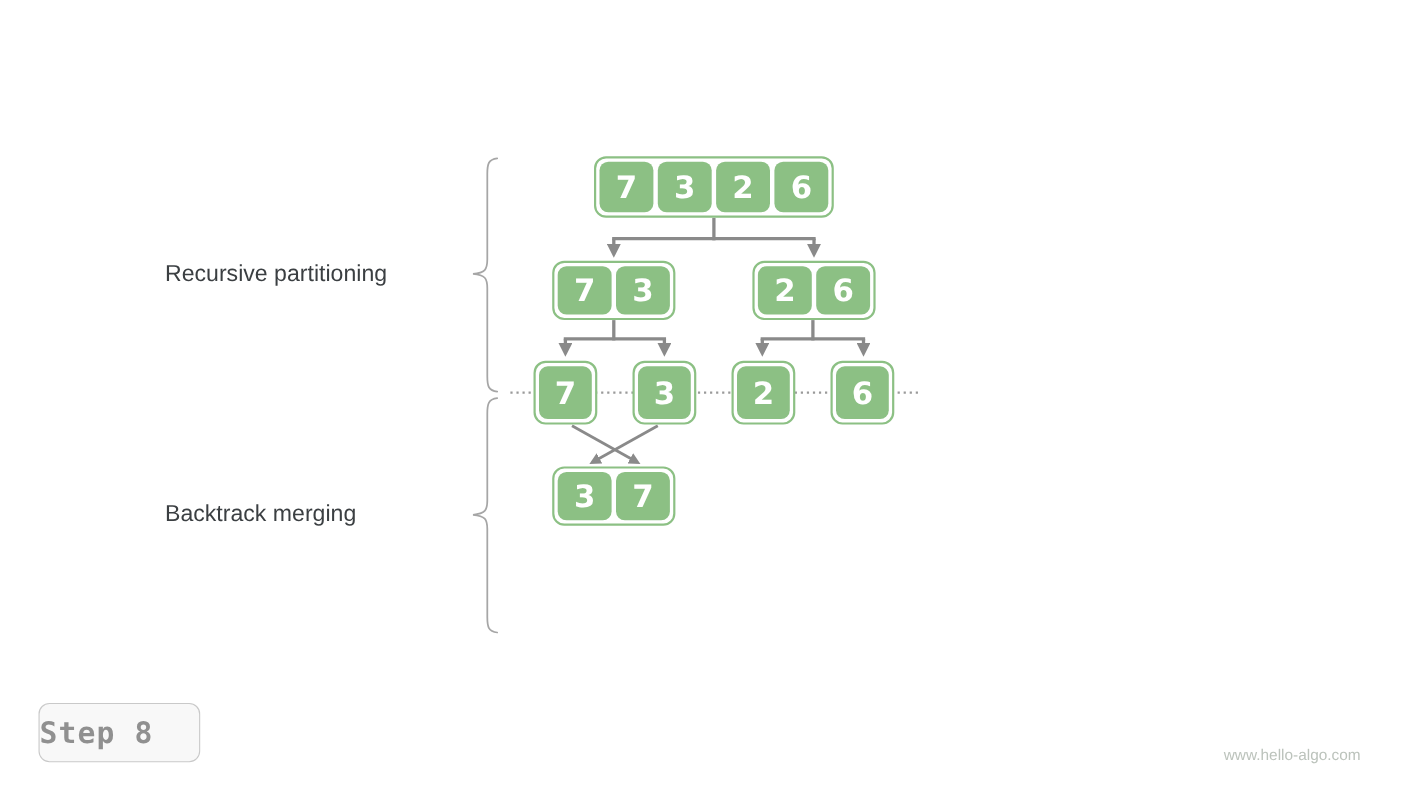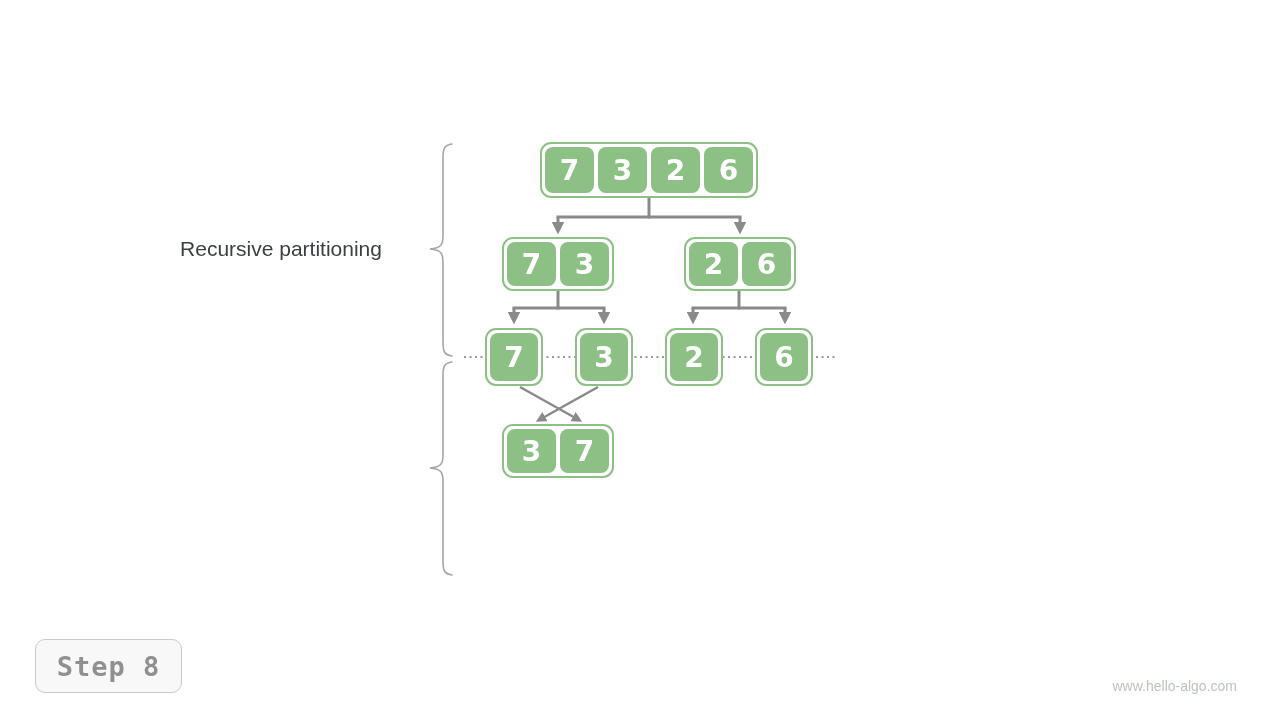--- a/index.html
+++ b/index.html
@@ -45,35 +45,34 @@
     user-select: none;
   }
   .label {
     position: absolute;
     font-size: 21px;
     line-height: 26px;
     color: #3b3f42;
     white-space: nowrap;
   }
   .label-right {
-    text-align: center;
+    text-align: left;
   }
   #step-badge {
     position: absolute;
     left: 35px;
     top: 639px;
     width: 147px;
     height: 54px;
     box-sizing: border-box;
     background: #f8f8f8;
     border: 1.5px solid #c9c9c9;
     border-radius: 10px;
     display: flex;
     align-items: center;
-    justify-content: center;
     font-family: "DejaVu Sans Mono", monospace;
     font-weight: bold;
     font-size: 27px;
     color: #909090;
     letter-spacing: 1px;
   }
   #watermark {
     position: absolute;
     right: 43px;
     top: 678px;
@@ -156,20 +155,21 @@
   <div class="array-box" style="left:755px; top:328px; width:58px; height:58px;">
     <div class="cell">6</div>
   </div>
 
   <div class="array-box" style="left:502px; top:424px; width:112px; height:54px;">
     <div class="cell">3</div>
     <div class="cell">7</div>
   </div>
 
   <div class="label label-right" style="left:150px; top:236px; width:262px;">Recursive partitioning</div>
+  <div class="label label-right" style="left:150px; top:455px; width:262px;">Backtrack merging</div>
 
   <div id="step-badge">
     <span>Step 8</span>
   </div>
 
   <div id="watermark">www.hello-algo.com</div>
 
 </div>
 
 </body></html>

